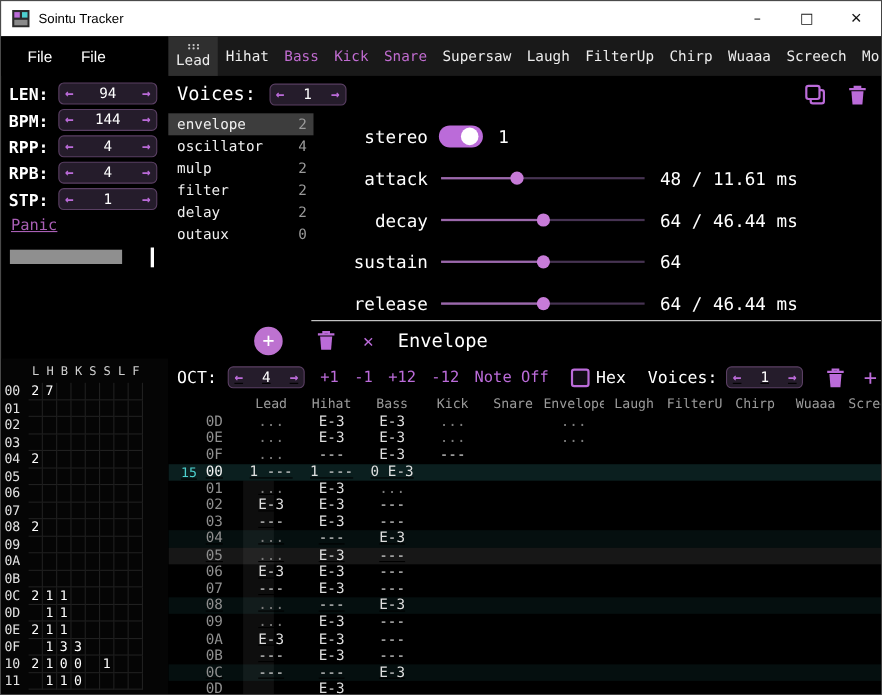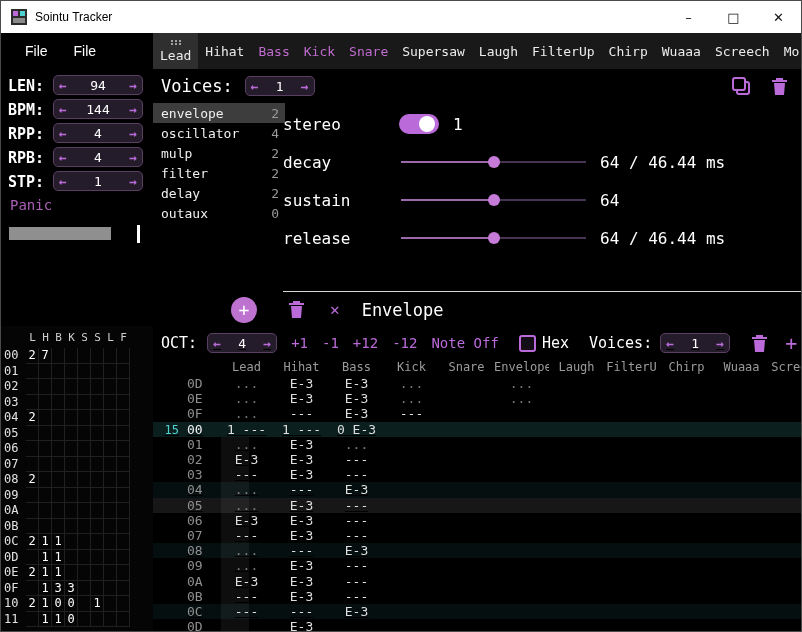--- a/index.html
+++ b/index.html
@@ -36,21 +36,21 @@
   .stepper .arrow{color:var(--accent);font-size:13px;font-weight:bold;}
   .stepper .val{color:#fff;font-size:13px;flex:1;text-align:center;padding:0 3px;}
   .stepper-lg{width:90px;}
   .stepper-sm{width:70px;}
 
   
   .song-panel{position:absolute;top:68px;left:0;width:152px;height:257px;}
   #param-rows{padding-top:2px;}
   .param-row{height:24px;display:flex;align-items:flex-end;padding-left:7px;}
   .param-label{width:45px;color:#fff;font-size:15px;font-weight:bold;flex:none;}
-  .panic-btn{margin:6px 0 0 9px;color:#a95fb5;font-size:14px;}
+  .panic-btn{margin:6px 0 0 9px;color:#a95fb5;font-size:14px;text-decoration:underline;}
   .left-slider{position:relative;margin:12px 8px 0 8px;height:18px;}
   .lslider-fill{position:absolute;left:0;top:2px;width:102px;height:13px;background:#8f8f8f;}
   .lslider-thumb{position:absolute;left:128px;top:0;width:3px;height:18px;background:#fff;}
 
   
   .inst-header{position:absolute;top:68px;left:152px;right:0;height:34px;display:flex;align-items:center;}
   .voices-label{margin-left:8px;color:#fff;font-size:17px;}
   #inst-voices-stepper{margin-left:12px;display:inline-flex;}
   .ih-icons{margin-left:auto;display:flex;align-items:center;gap:18px;padding-right:12px;}
 
@@ -58,21 +58,21 @@
   .unit-list{position:absolute;top:102px;left:152px;width:132px;}
   .unit-row{height:20px;display:flex;align-items:center;justify-content:space-between;padding:0 6px 0 8px;font-size:13px;}
   .unit-row.selected{background:#3d3d3d;}
   .unit-name{color:#f0f0f0;}
   .unit-count{color:#9a9a9a;}
 
   
   .unit-params{position:absolute;top:100px;left:282px;right:0;height:191px;border-bottom:1px solid #d8d8d8;
                padding-top:4px;box-sizing:border-box;}
   .uparam-row{height:38px;display:flex;align-items:center;}
-  .uparam-label{width:106px;flex:none;color:#fff;font-size:16px;}
+  .uparam-label{width:106px;flex:none;text-align:right;color:#fff;font-size:16px;}
   .toggle{width:40px;height:20px;border-radius:10px;background:var(--accent);position:relative;margin-left:10px;flex:none;}
   .toggle .knob{position:absolute;left:20px;top:2px;width:16px;height:16px;border-radius:50%;background:#fff;}
   .slider{position:relative;width:185px;height:16px;margin-left:12px;flex:none;}
   .sl-track{position:absolute;left:0;right:0;top:7px;height:2px;background:#463352;}
   .sl-fill{position:absolute;left:0;top:7px;height:2px;background:#9b68ab;}
   .sl-thumb{position:absolute;top:2px;width:12px;height:12px;border-radius:50%;background:#c77bd8;}
   .uparam-value{margin-left:14px;color:#fff;font-size:16px;white-space:pre;}
 
   
   .unit-footer{position:absolute;top:292px;left:152px;right:0;height:33px;display:flex;align-items:center;}
@@ -290,20 +290,29 @@
         <span class="unit-count">0</span>
       </div>
     </div>
   <div class="unit-params" id="unit-params">
       <div class="uparam-row">
         <span class="uparam-label">stereo</span>
         <div class="toggle">
           <div class="knob"></div>
         </div>
         <span class="uparam-value">1</span>
+      </div>
+      <div class="uparam-row">
+        <span class="uparam-label">attack</span>
+        <div class="slider">
+          <div class="sl-track"></div>
+          <div class="sl-fill" style="width: 37.5%;"></div>
+          <div class="sl-thumb" style="left: calc(37.5% - 6px);"></div>
+        </div>
+        <span class="uparam-value">48 / 11.61 ms</span>
       </div>
       <div class="uparam-row">
         <span class="uparam-label">decay</span>
         <div class="slider">
           <div class="sl-track"></div>
           <div class="sl-fill" style="width: 50%;"></div>
           <div class="sl-thumb" style="left: calc(50% - 6px);"></div>
         </div>
         <span class="uparam-value">64 / 46.44 ms</span>
       </div>

